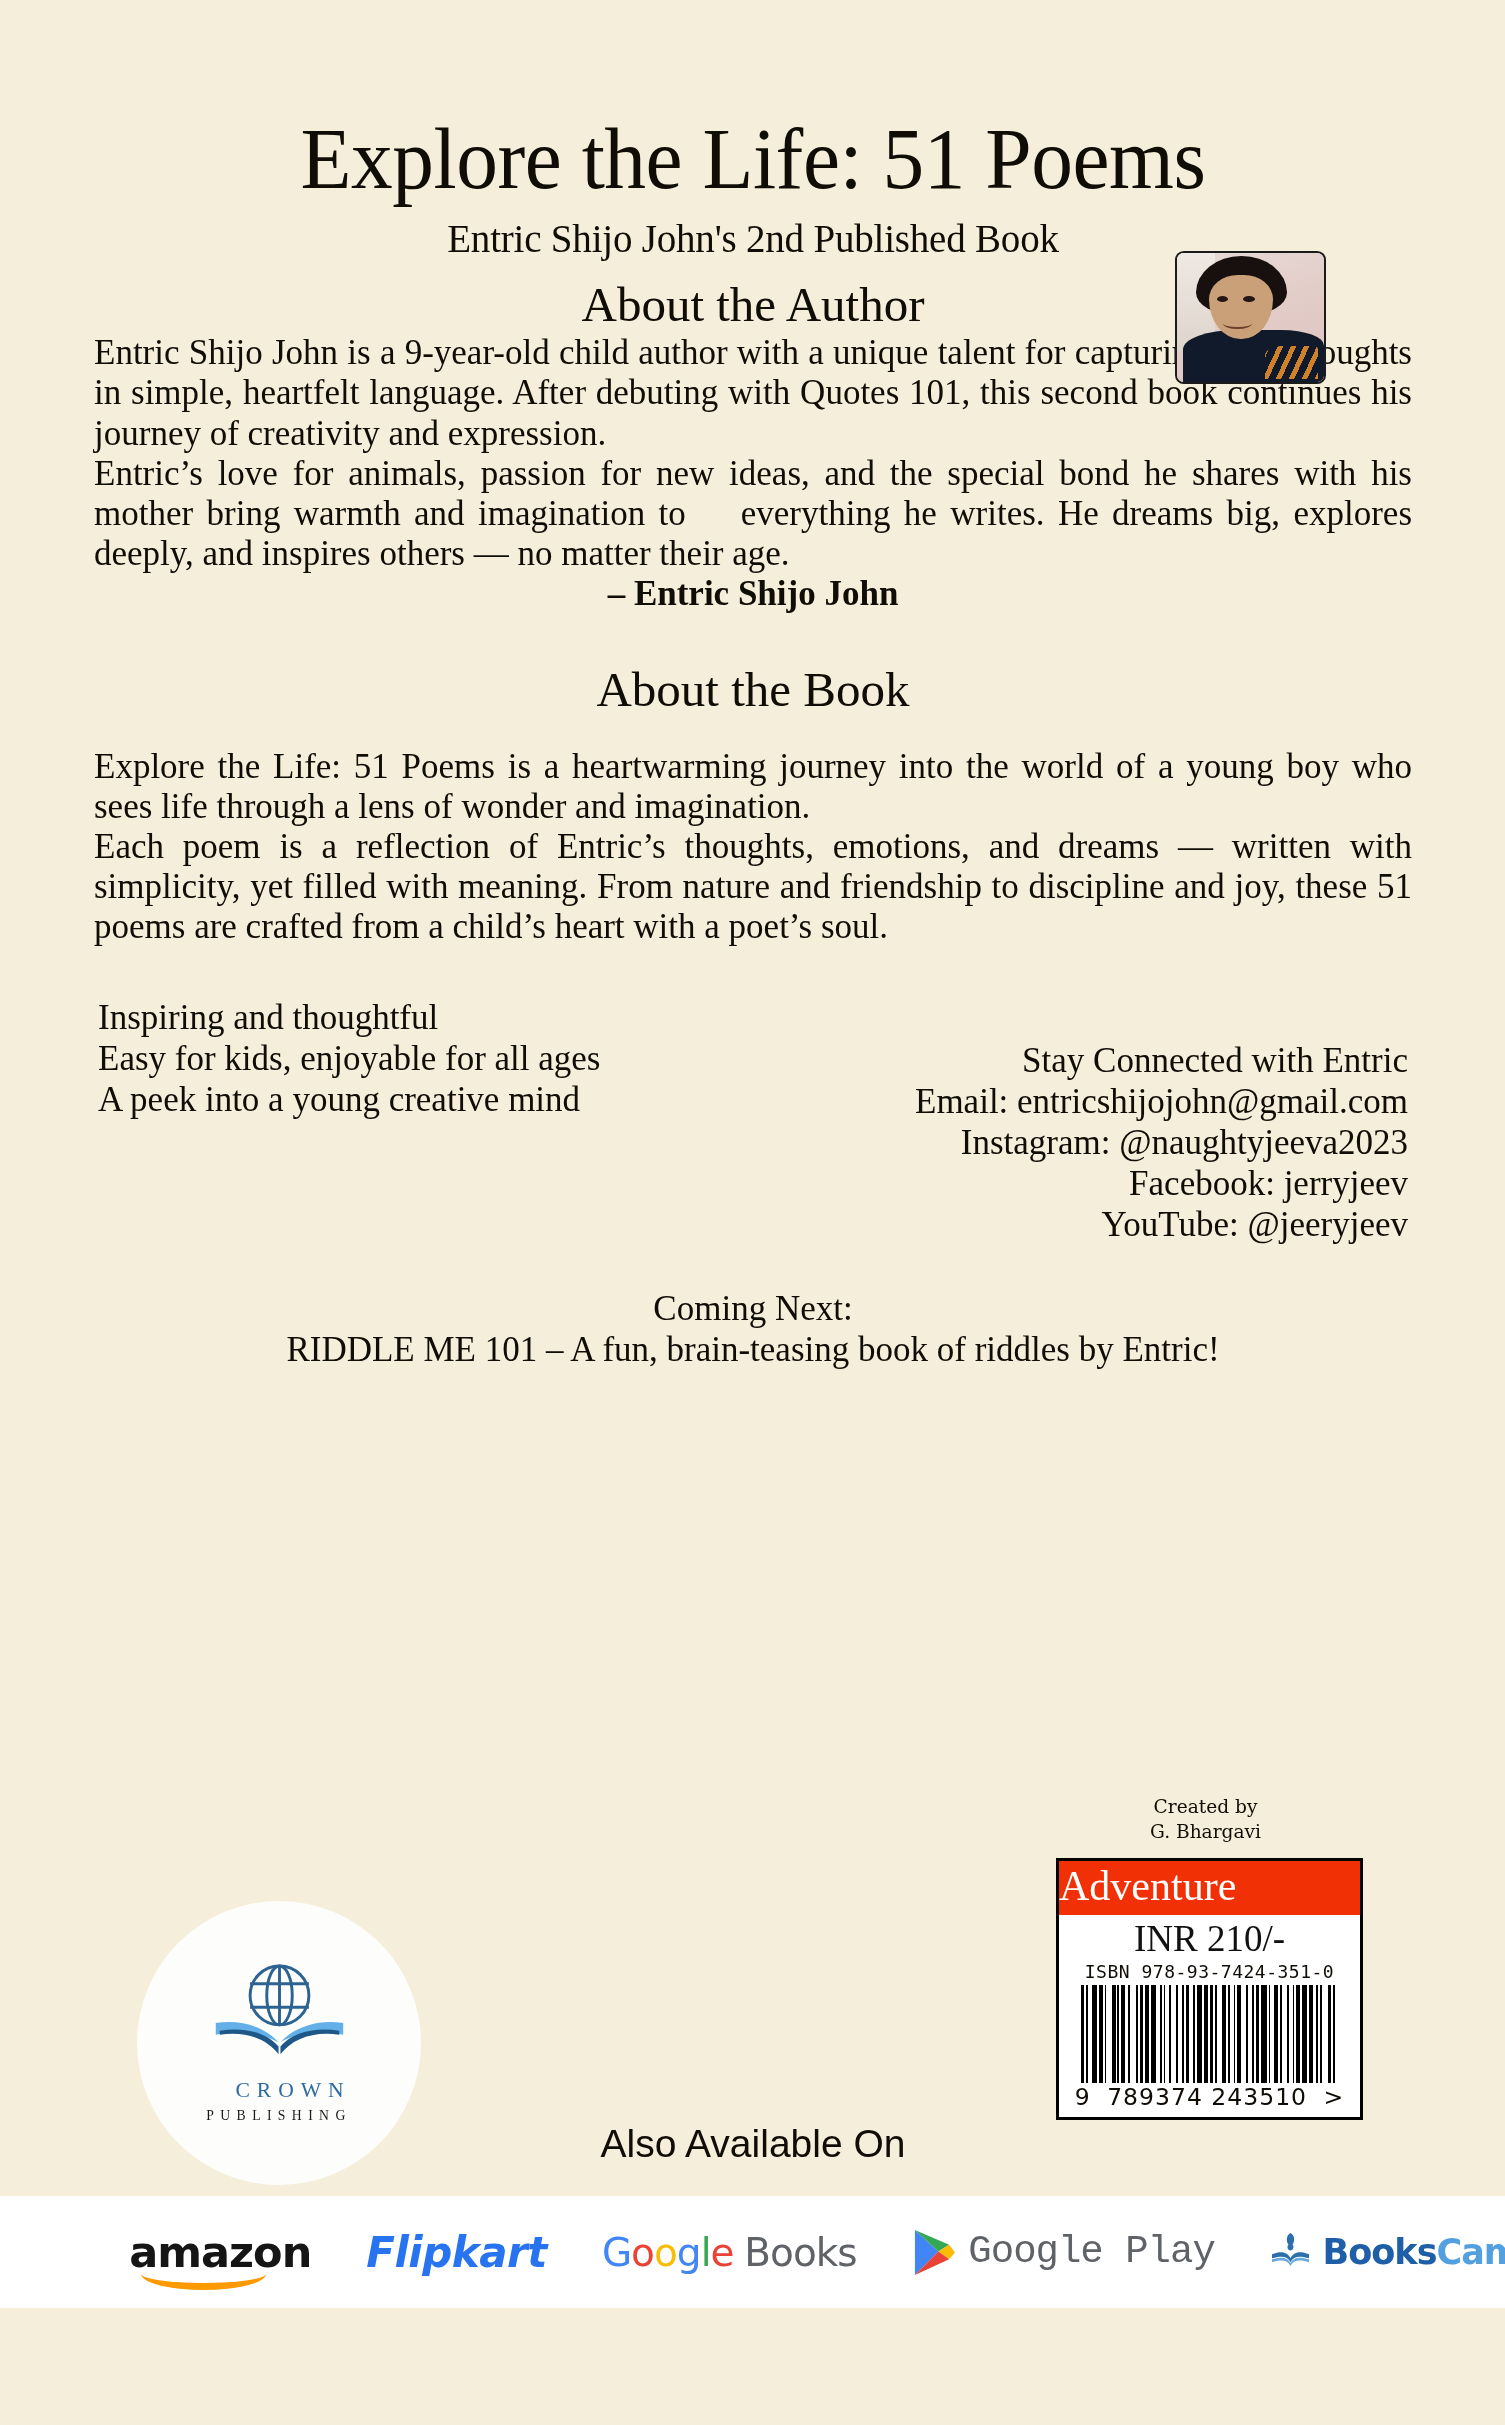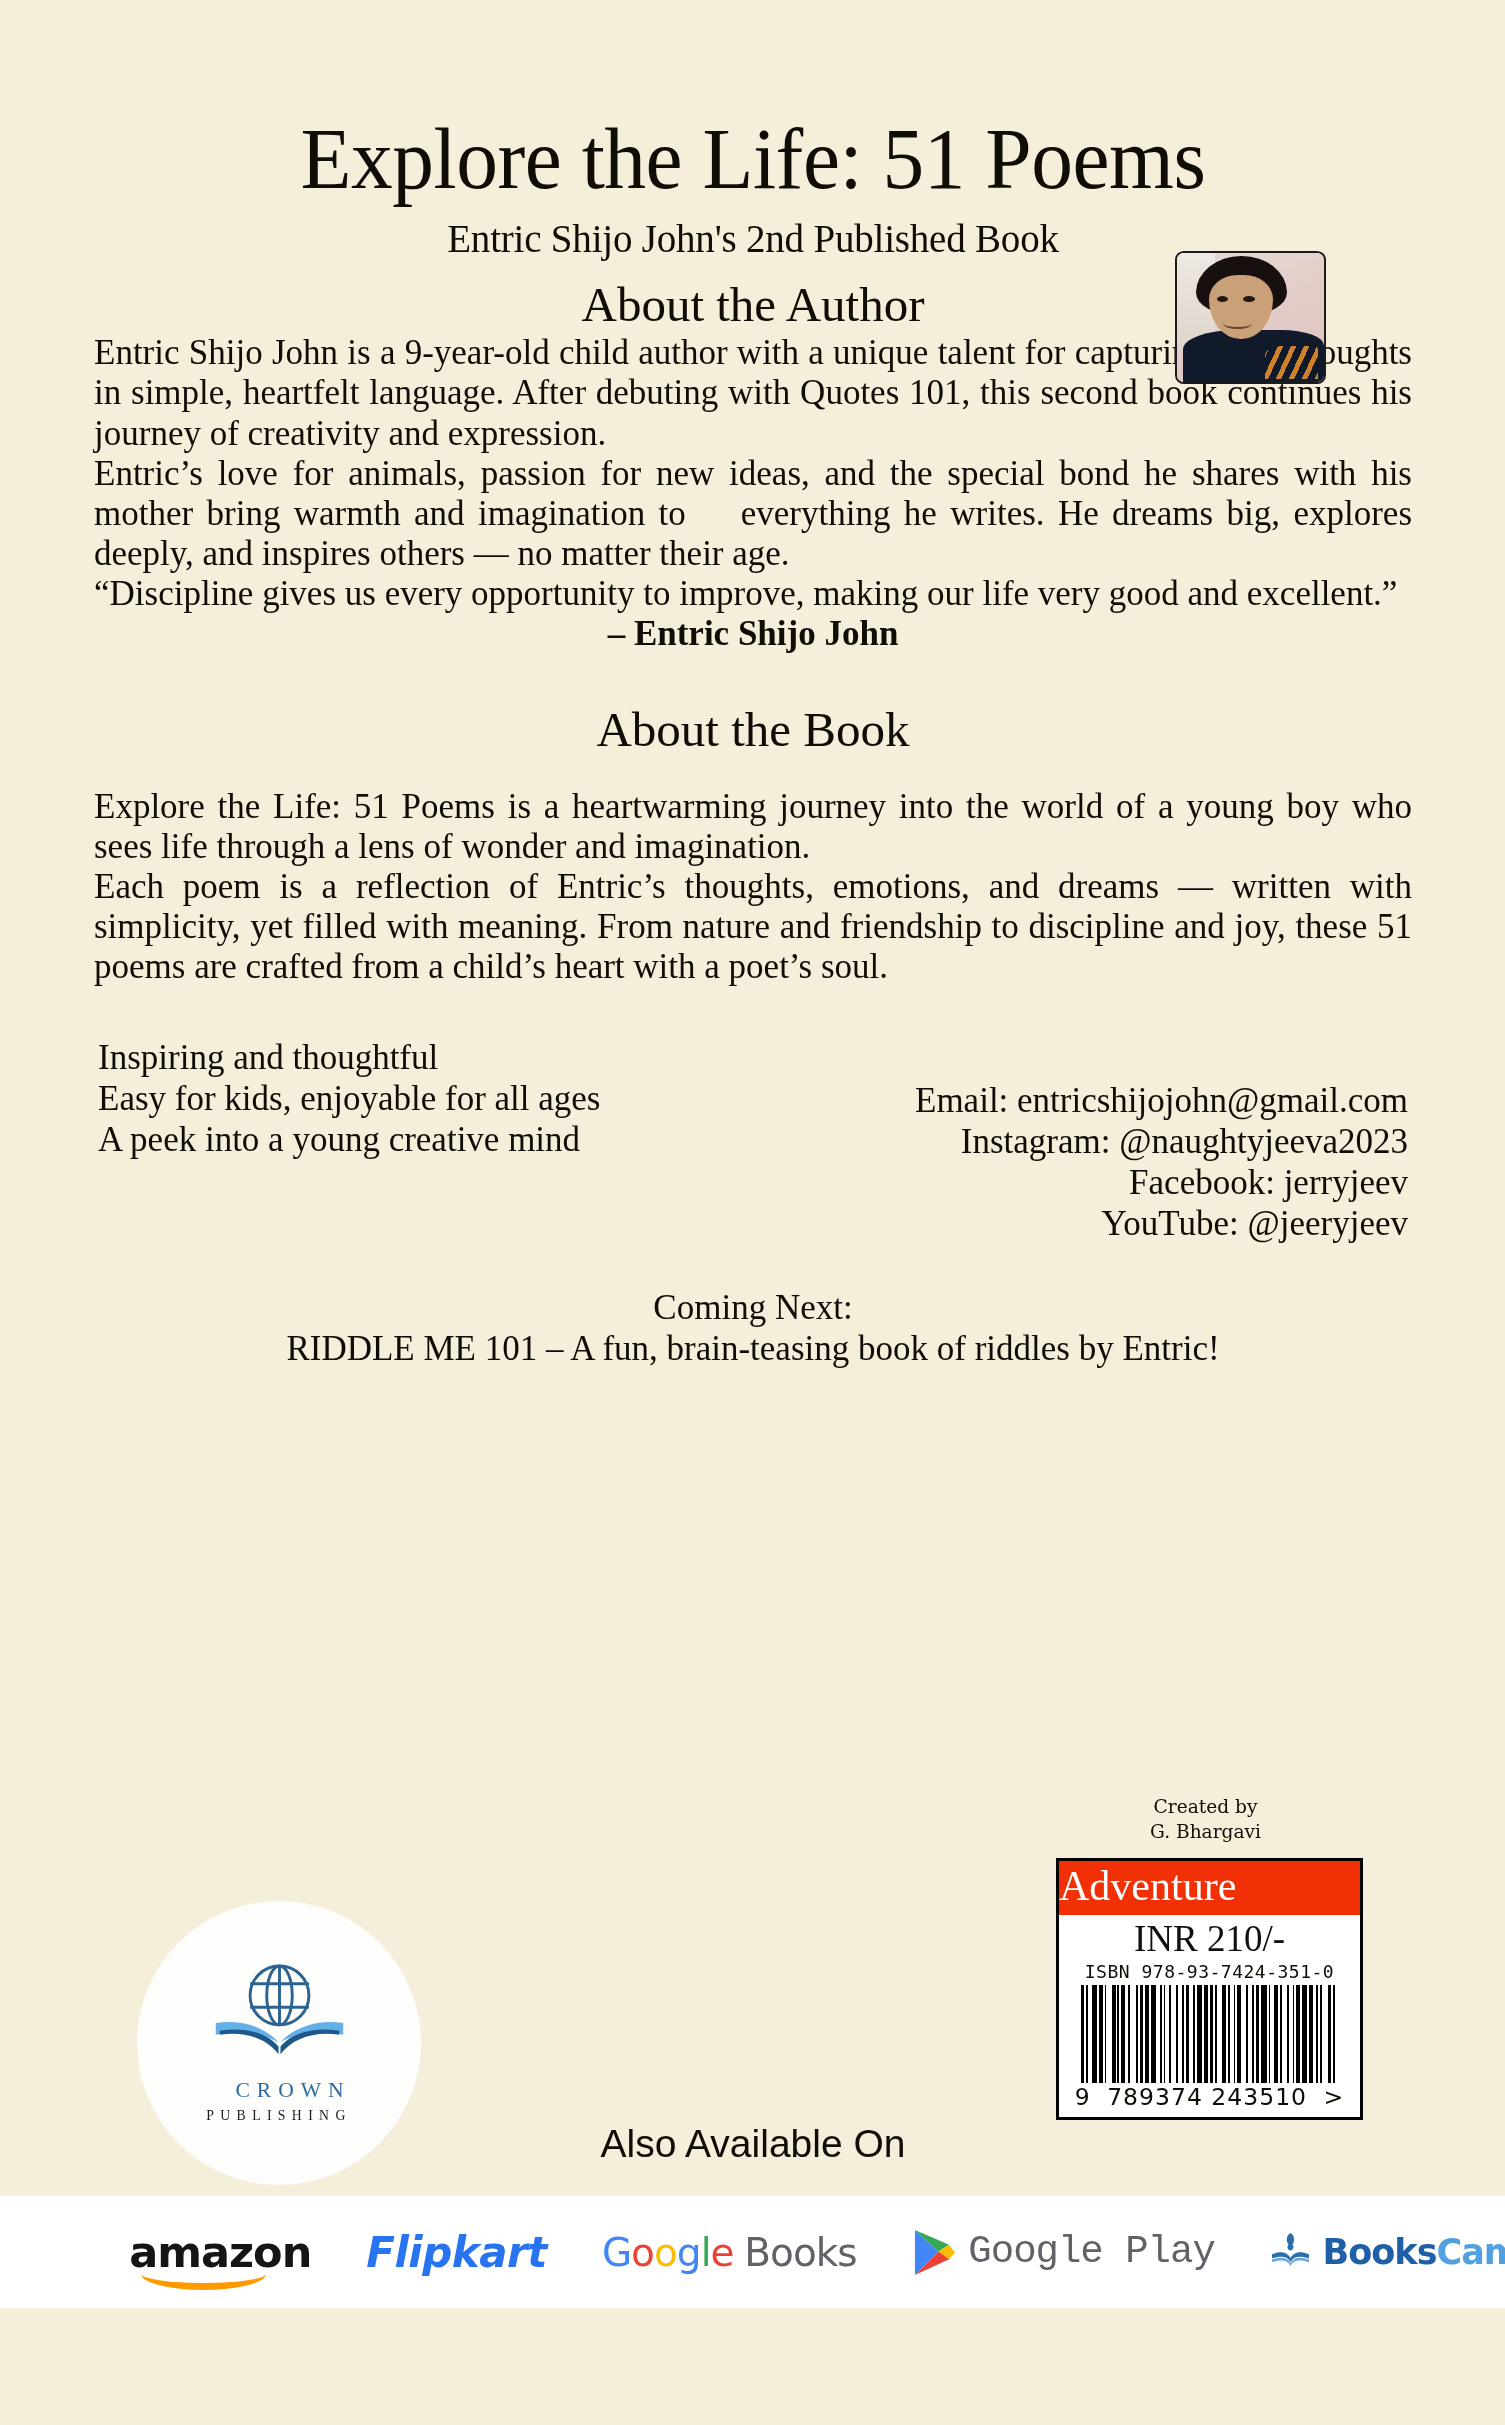--- a/index.html
+++ b/index.html
@@ -330,38 +330,38 @@
     <div class="photo-hair"></div>
     <div class="photo-face"></div>
     <div class="photo-eye left"></div>
     <div class="photo-eye right"></div>
     <div class="photo-smile"></div>
   </div>
 
   <div class="body-text">
     <p>Entric Shijo John is a 9-year-old child author with a unique talent for capturing deep thoughts in simple, heartfelt language. After debuting with Quotes 101, this second book continues his journey of creativity and expression.</p>
     <p><span>Entric’s love for animals, passion for new ideas, and the special bond he shares with his mother bring warmth and imagination to</span><span class="gapspace"></span><span>everything he writes. He dreams big, explores deeply, and inspires others — no matter their age.</span></p>
-    <p>“Discipline gives us every opportunity to improve, making our life very good and excellent.”</p>
     <p class="nojust">– Entric Shijo John</p>
   </div>
 
   <div class="section-head book-head">About the Book</div>
 
   <div class="body-text">
     <p>Explore the Life: 51 Poems is a heartwarming journey into the world of a young boy who sees life through a lens of wonder and imagination.</p>
     <p>Each poem is a reflection of Entric’s thoughts, emotions, and dreams — written with simplicity, yet filled with meaning. From nature and friendship to discipline and joy, these 51 poems are crafted from a child’s heart with a poet’s soul.</p>
   </div>
 
   <div class="mid-row">
     <div class="features">
       <div>Inspiring and thoughtful</div>
       <div>Easy for kids, enjoyable for all ages</div>
       <div>A peek into a young creative mind</div>
     </div>
     <div class="contact">
+      <div>Stay Connected with Entric</div>
       <div>Email: entricshijojohn@gmail.com</div>
       <div>Instagram: @naughtyjeeva2023</div>
       <div>Facebook: jerryjeev</div>
       <div>YouTube: @jeeryjeev</div>
     </div>
   </div>
 
   <div class="coming">
     <div>Coming Next:</div>
     <div>RIDDLE ME 101 – A fun, brain-teasing book of riddles by Entric!</div>

